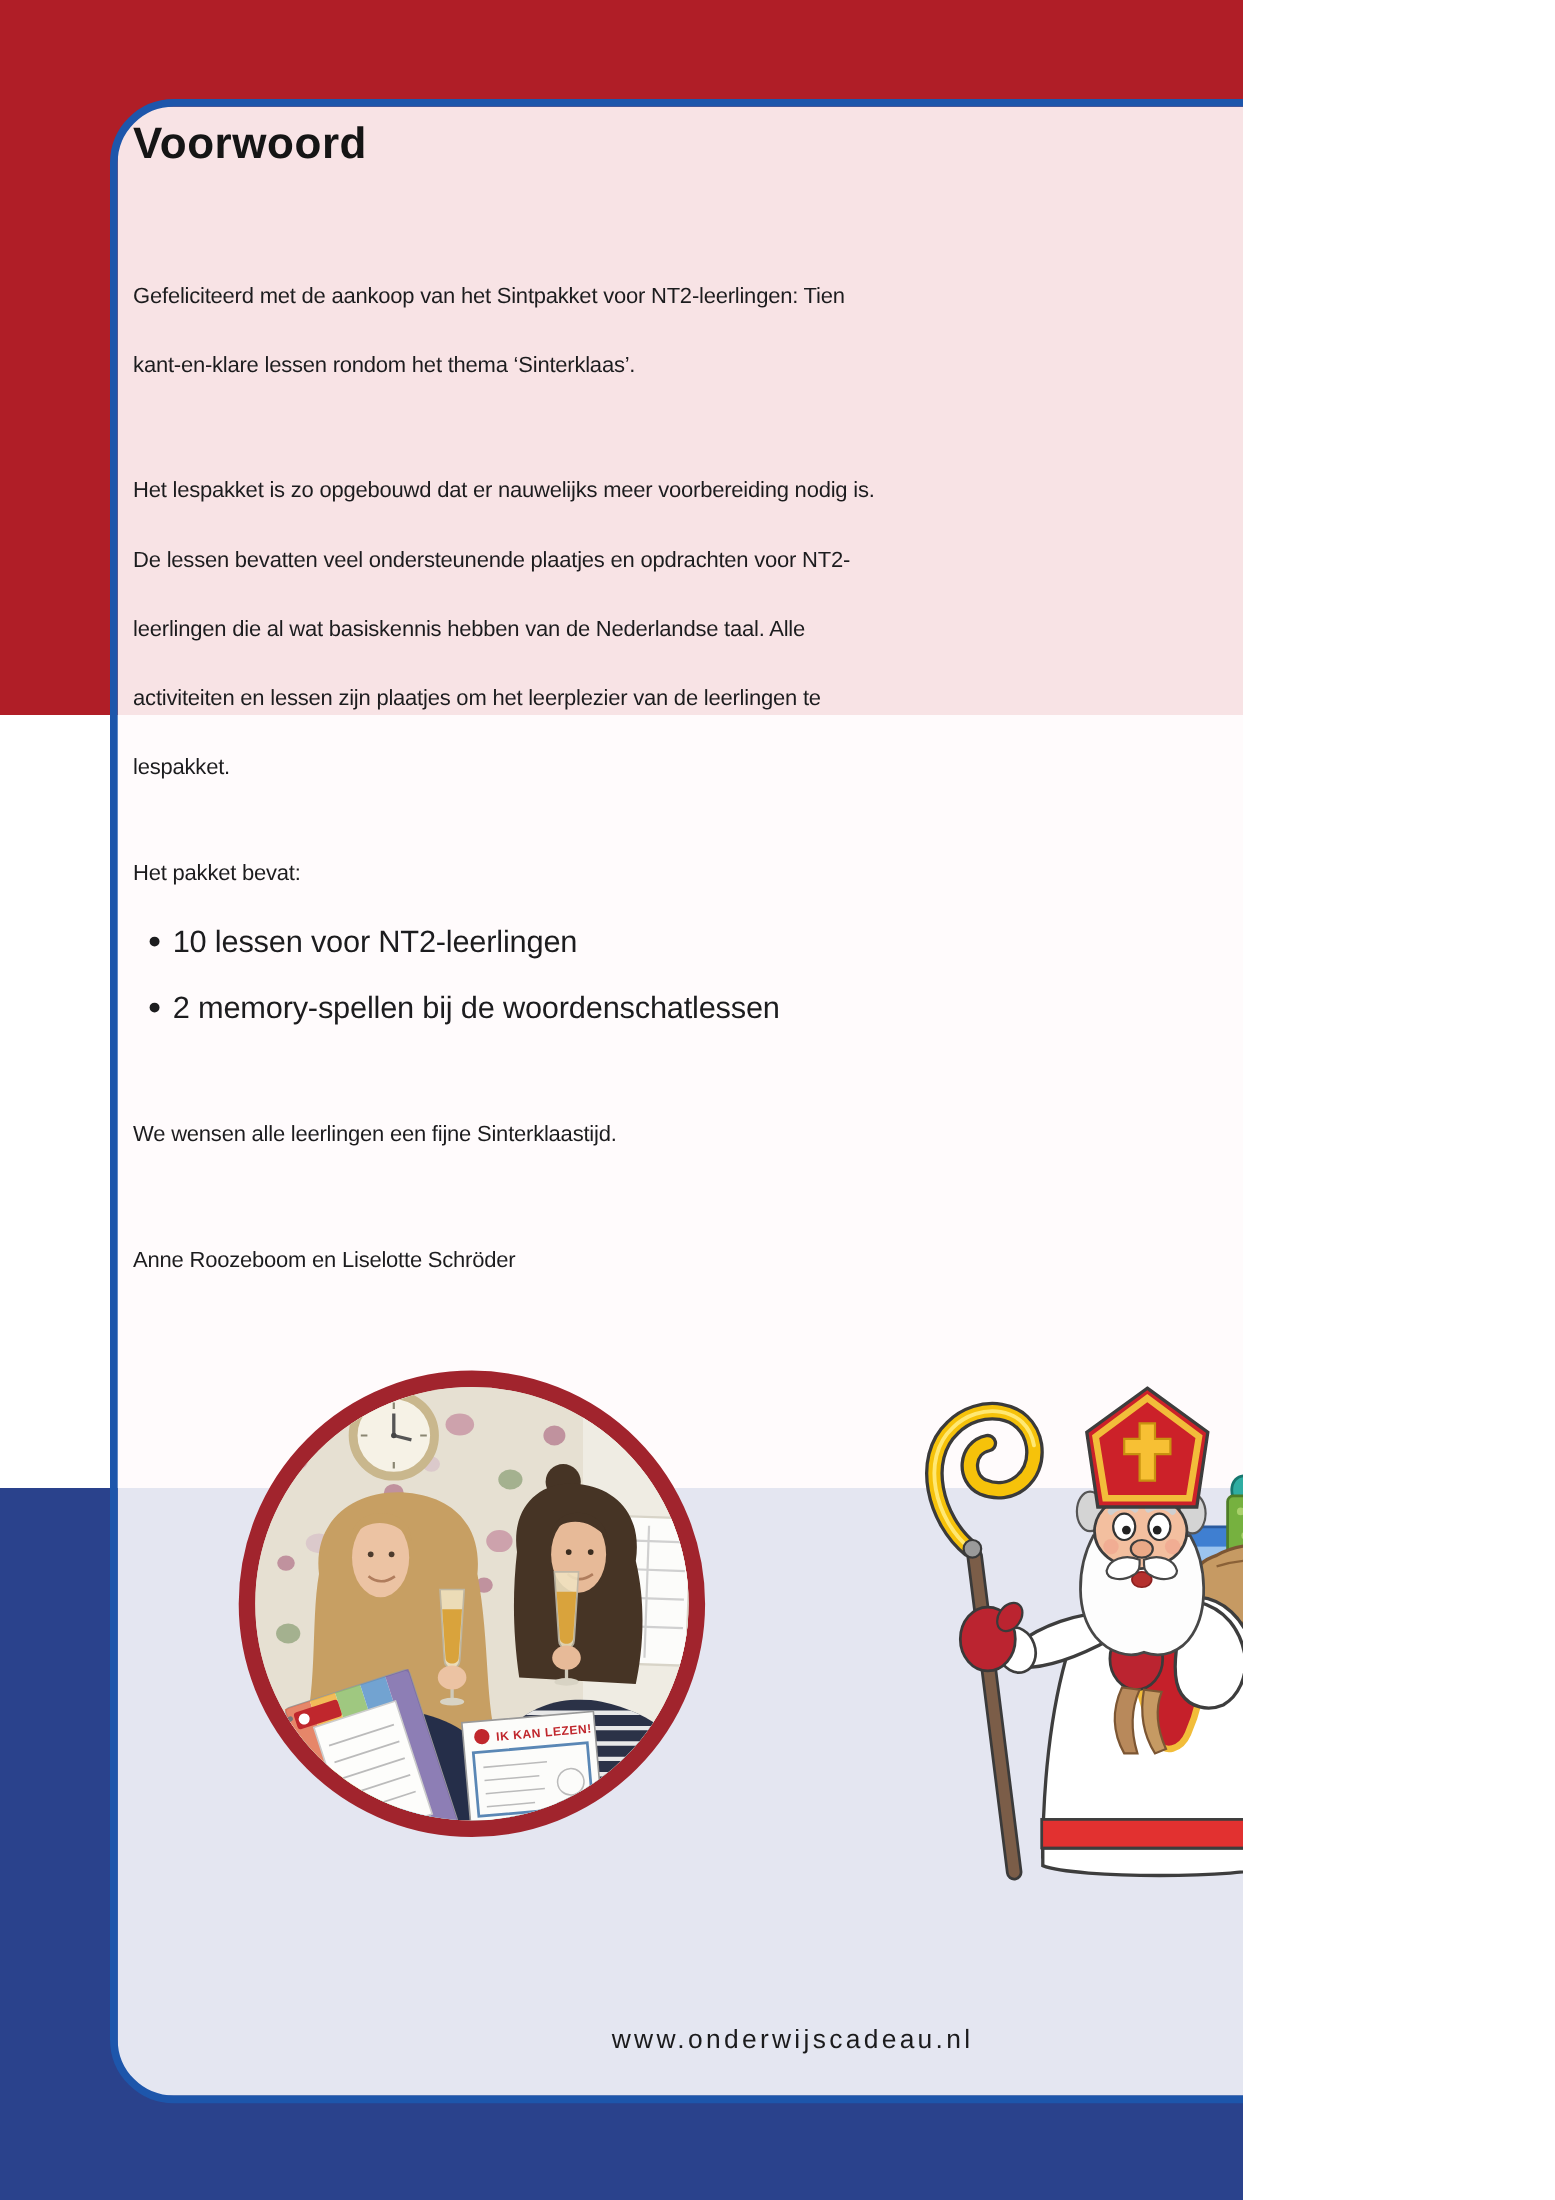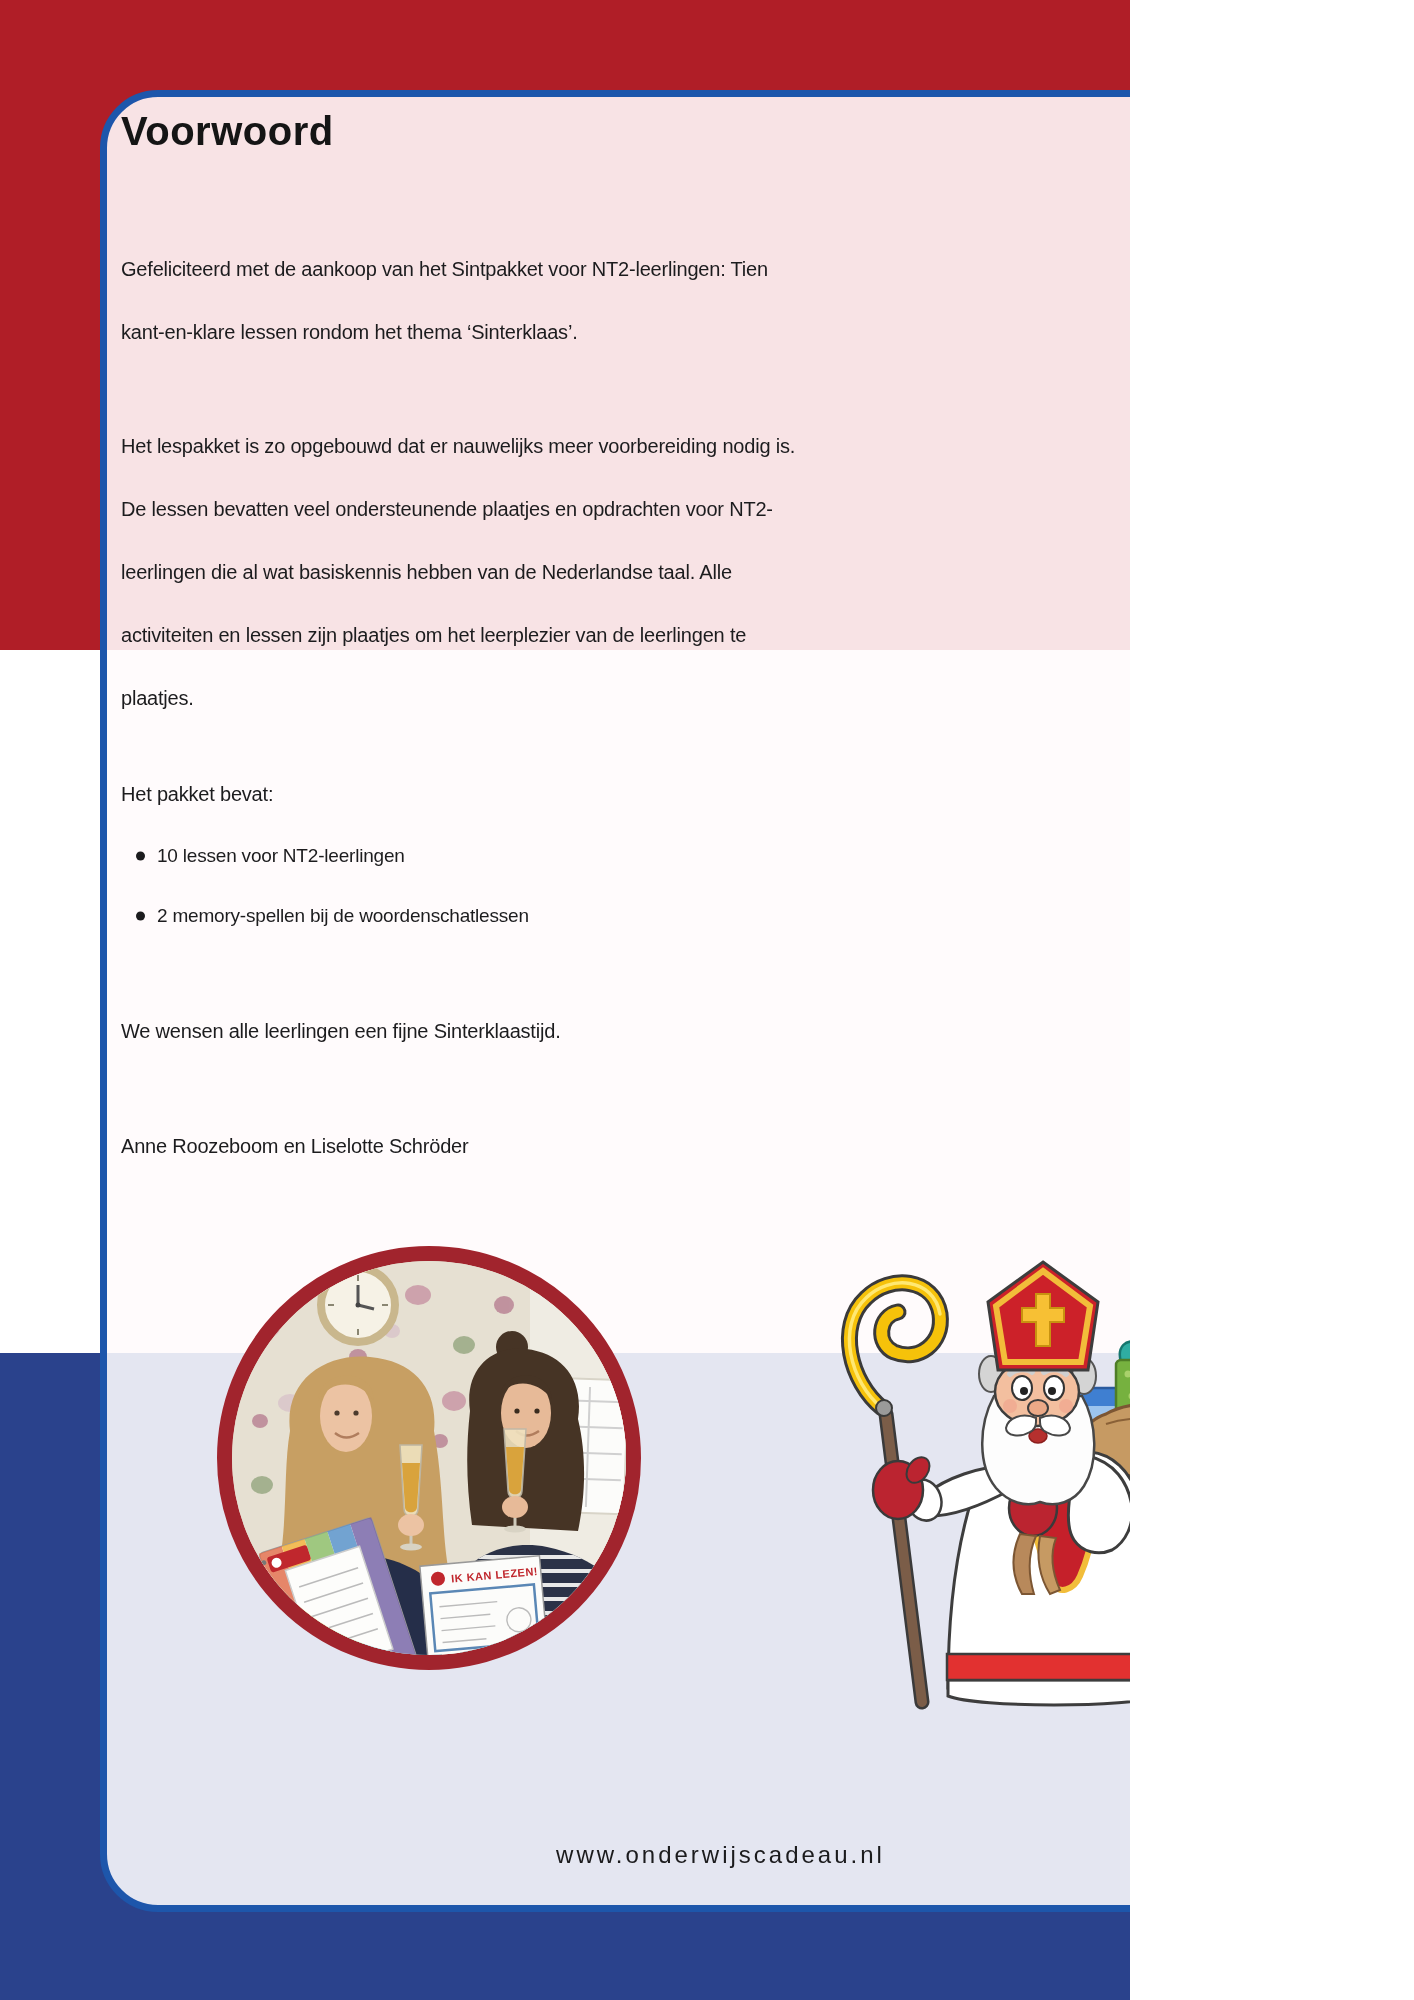--- a/index.html
+++ b/index.html
@@ -20,21 +20,21 @@
       #e4e6f1 1256px,#e4e6f1 1822px);
   }
   .content{padding:0 18px 0 14px;color:#1c1c1e;}
   h1{margin:11px 0 0 0;font-size:40px;line-height:46px;font-weight:700;color:#151515;letter-spacing:.5px;}
   .par{font-size:20px;line-height:63px;letter-spacing:-.2px;}
   .par .line{height:63px;white-space:nowrap;overflow:visible;}
   #p1{margin-top:84px;}
   #p2{margin-top:51px;}
   #list-intro{margin-top:33px;}
   ul.pkg{margin:0;padding:0;list-style:none;}
-  ul.pkg li{position:relative;height:60px;line-height:60px;padding-left:36px;font-size:19px;letter-spacing:-.2px;white-space:nowrap;}
+  ul.pkg li{position:relative;height:60px;line-height:60px;padding-left:36px;font-size:28px;letter-spacing:-.2px;white-space:nowrap;}
   ul.pkg .dot{position:absolute;left:15px;top:50%;transform:translateY(-50%);width:9px;height:9px;border-radius:50%;background:#1c1c1e;}
   #closing{margin-top:54px;}
   #signature{margin-top:52px;}
   .photo{
     position:absolute;left:110px;top:1149px;width:424px;height:424px;box-sizing:border-box;
     border:15px solid #a1242d;border-radius:50%;overflow:hidden;background:#e6e0d2;
   }
   .photo svg{display:block;}
   .sint{position:absolute;left:723px;top:1159px;width:365px;height:455px;}
   .card-footer{
@@ -54,21 +54,21 @@
       <div class="par" id="p1">
         <div class="line">Gefeliciteerd met de aankoop van het Sintpakket voor NT2-leerlingen: Tien</div>
         <div class="line">kant-en-klare lessen rondom het thema ‘Sinterklaas’.</div>
       </div>
 
       <div class="par" id="p2">
         <div class="line">Het lespakket is zo opgebouwd dat er nauwelijks meer voorbereiding nodig is.</div>
         <div class="line">De lessen bevatten veel ondersteunende plaatjes en opdrachten voor NT2-</div>
         <div class="line">leerlingen die al wat basiskennis hebben van de Nederlandse taal. Alle</div>
         <div class="line">activiteiten en lessen zijn plaatjes om het leerplezier van de leerlingen te</div>
-        <div class="line">plaatjes.</div>
+        <div class="line">lespakket.</div>
       </div>
 
       <div class="par" id="list-intro">
         <div class="line">Het pakket bevat:</div>
       </div>
 
       <ul class="pkg">
         <li>
           <span class="dot"></span>
           <span>10 lessen voor NT2-leerlingen</span>

